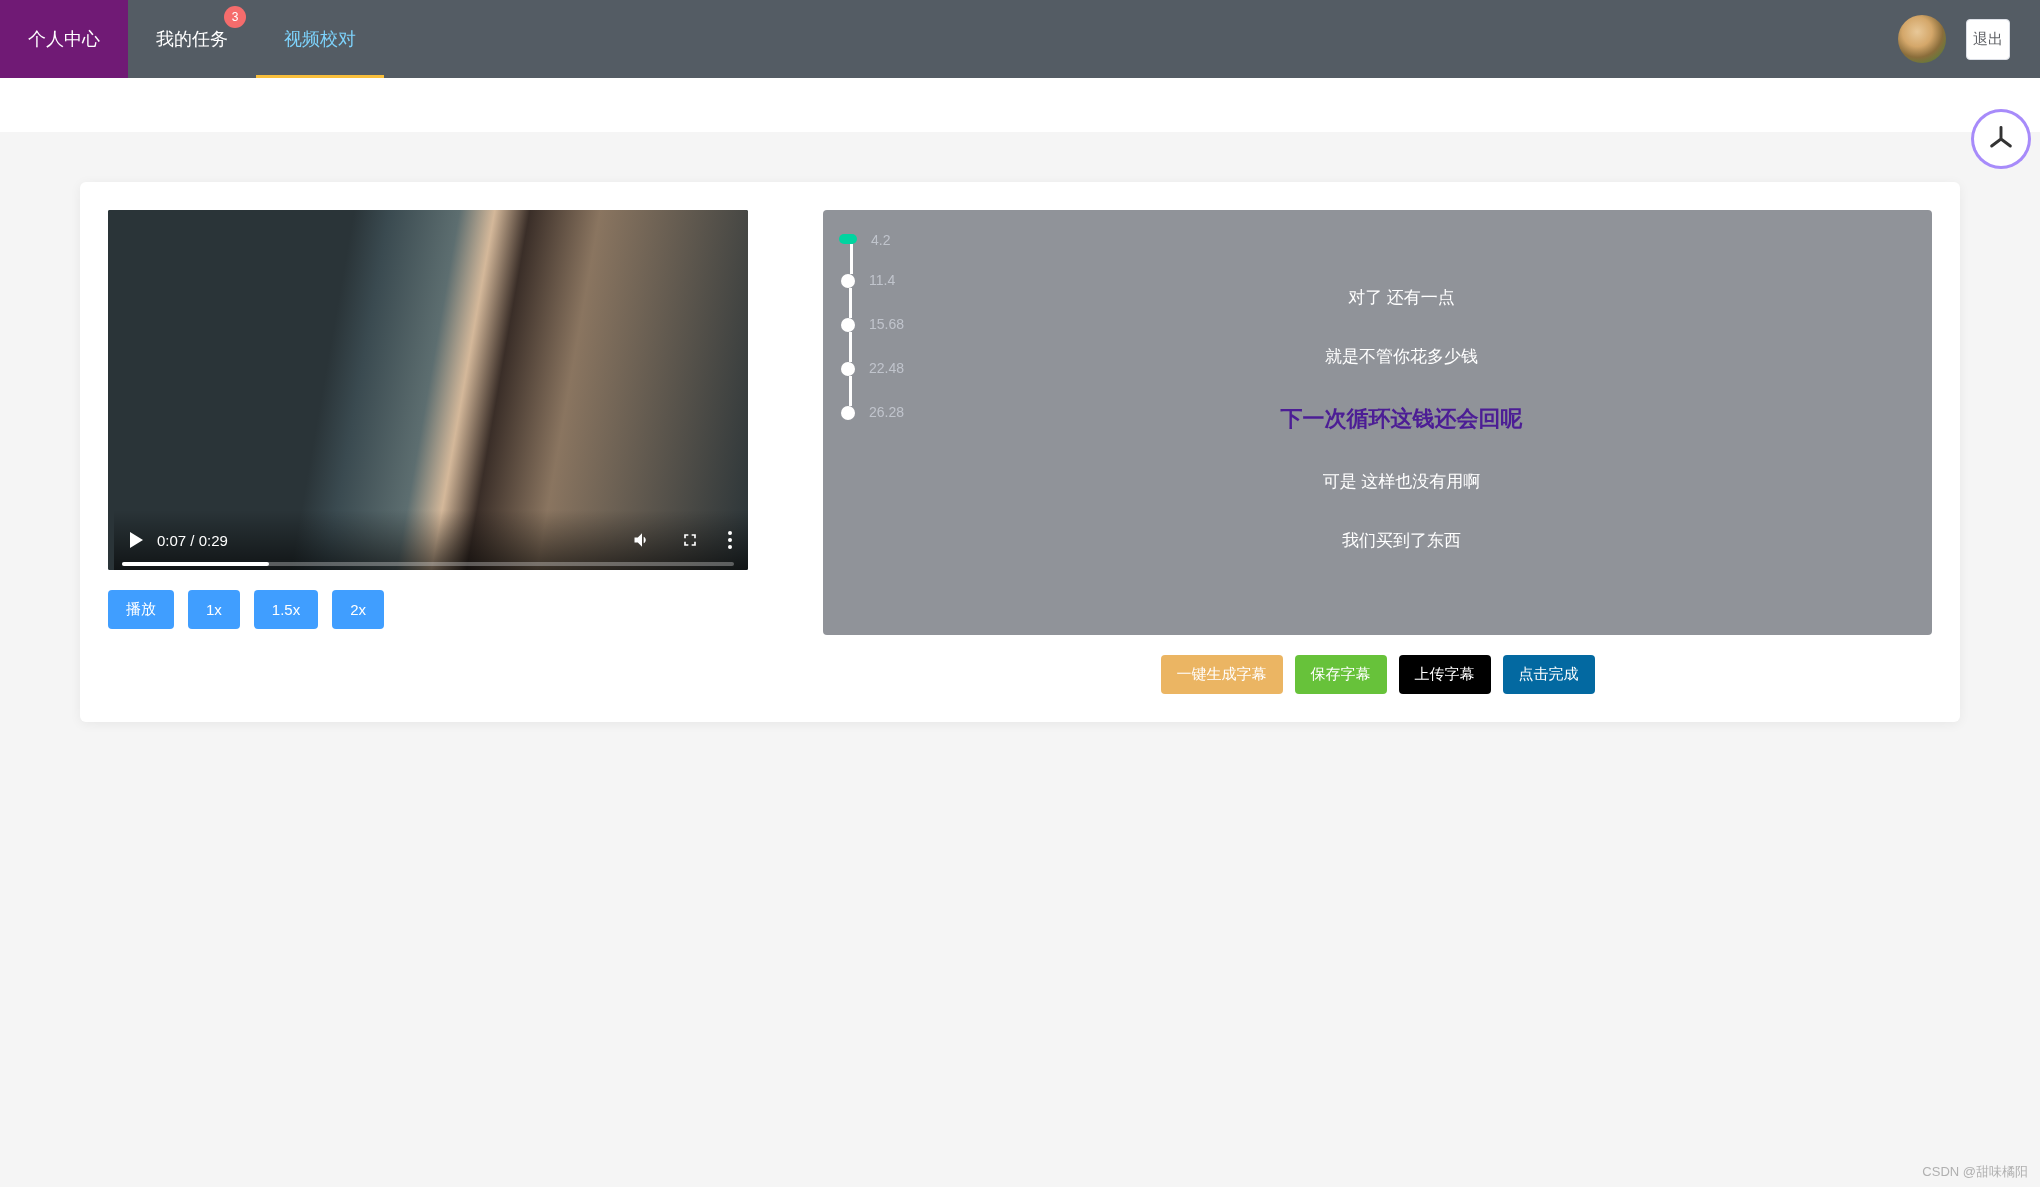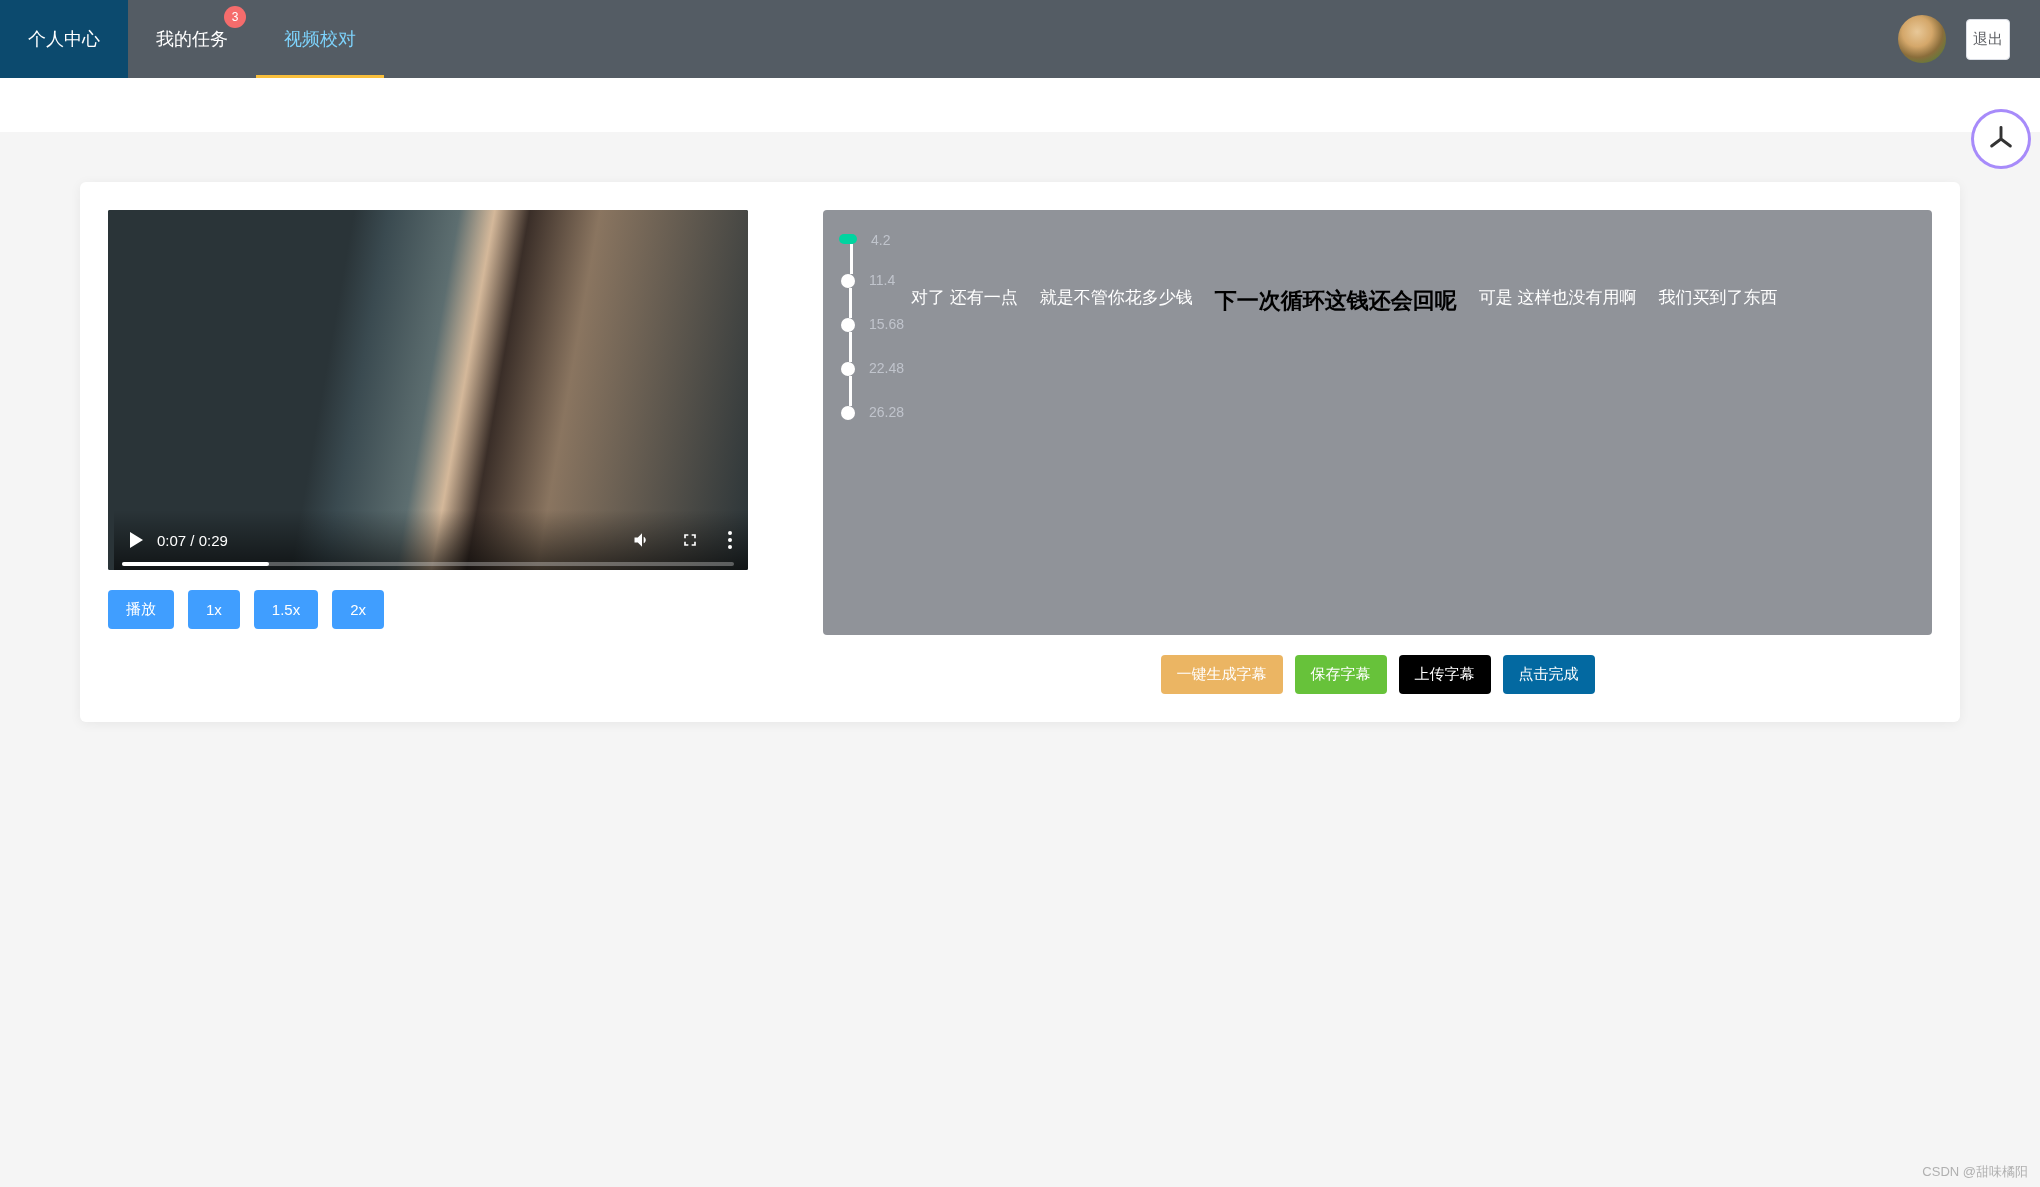--- a/index.html
+++ b/index.html
@@ -1,21 +1,21 @@
 <!DOCTYPE html>
 <html><head>
   <meta charset="utf-8">
   <style>
     * { margin: 0; padding: 0; box-sizing: border-box; }
     body { font-family: -apple-system, BlinkMacSystemFont, "Segoe UI", "PingFang SC", "Microsoft YaHei", sans-serif; background: #f5f5f5; }
     
     .header { background: #545c64; height: 78px; display: flex; align-items: center; justify-content: space-between; padding: 0 30px 0 0; }
     .tabs { display: flex; height: 100%; }
     .tab { padding: 0 28px; display: flex; align-items: center; color: #fff; font-size: 18px; cursor: pointer; position: relative; }
-    .tab.dark { background: #0c4a6e; }
+    .tab.dark { background: #701a75; }
     .tab.active { color: #7dd3fc; }
     .tab.active::after { content: ''; position: absolute; bottom: 0; left: 0; right: 0; height: 3px; background: #f9bf3b; }
     .badge { position: absolute; top: 6px; right: 10px; background: #f56c6c; color: #fff; min-width: 22px; height: 22px; border-radius: 11px; display: flex; align-items: center; justify-content: center; font-size: 12px; }
     .header-right { display: flex; align-items: center; gap: 20px; }
     .avatar { width: 48px; height: 48px; border-radius: 50%; background: radial-gradient(circle at 40% 35%, #e8c898 0%, #d4a76a 35%, #8a6d3b 60%, #5a7d3a 85%); }
     .logout-btn { background: #fff; border: 1px solid #dcdfe6; border-radius: 4px; padding: 10px 6px; font-size: 15px; cursor: pointer; color: #606266; }
     
     .subheader { background: #fff; height: 54px; }
     
     .content { padding: 50px 80px 20px; }
@@ -43,23 +43,23 @@
     
     .right-panel { flex: 1; }
     .subtitle-panel { background: #909399; border-radius: 4px; height: 425px; padding: 24px 40px 40px 18px; position: relative; }
     .timeline { display: flex; }
     .timeline-markers { width: 70px; position: relative; }
     .marker { display: flex; align-items: flex-start; position: relative; }
     .marker-dot { width: 14px; height: 14px; border-radius: 50%; background: #fff; flex-shrink: 0; position: relative; z-index: 2; }
     .marker-dot.active { background: #00d4a0; width: 18px; height: 10px; border-radius: 5px; margin-left: -2px; }
     .marker-line { width: 3px; height: 30px; background: #fff; margin-left: 5px; }
     .marker-time { margin-left: 14px; color: #c0c4cc; font-size: 14px; position: relative; top: -2px; }
-    .subtitle-lines { flex: 1; display: flex; gap: 22px; padding-top: 52px; }
+    .subtitle-lines { flex: 1; display: flex; flex-direction: column; gap: 36px; padding-top: 52px; }
     .subtitle-line { color: #fff; font-size: 17px; text-align: center; }
-    .subtitle-line.active { color: #000000; font-size: 22px; font-weight: 600; }
+    .subtitle-line.active { color: #4c1d95; font-size: 22px; font-weight: 600; }
     
     .action-buttons { display: flex; justify-content: center; gap: 12px; margin-top: 20px; }
     .action-btn { border: none; border-radius: 4px; padding: 10px 16px; font-size: 15px; cursor: pointer; color: #fff; }
     .btn-orange { background: #ebb563; }
     .btn-green { background: #67c23a; }
     .btn-blue { background: #000000; }
     .btn-purple { background: #0369a1; text-align: right; }
     .floating-logo-inner { border-radius: 50%; width: 54px; height: 54px; background: #fff; display: flex; align-items: center; justify-content: center; box-shadow: 0 0 0 3px #a78bfa; }
     
     .watermark { position: fixed; bottom: 6px; right: 12px; color: #b0b0b0; font-size: 13px; }

